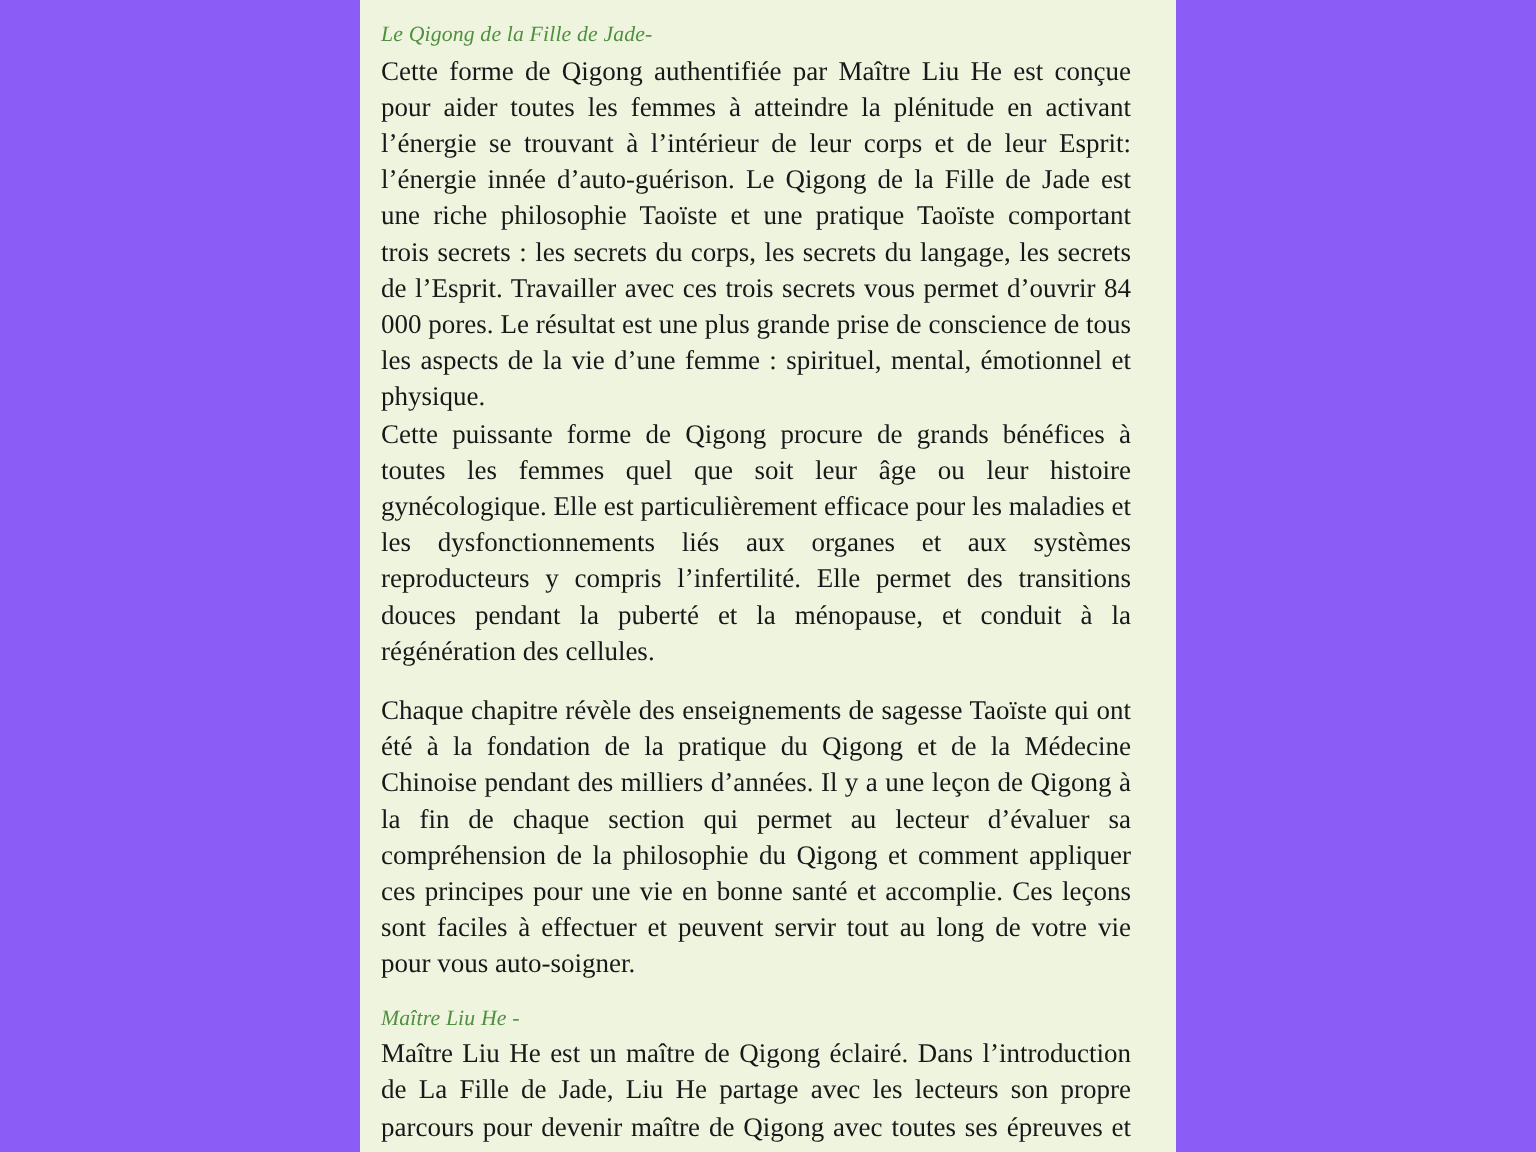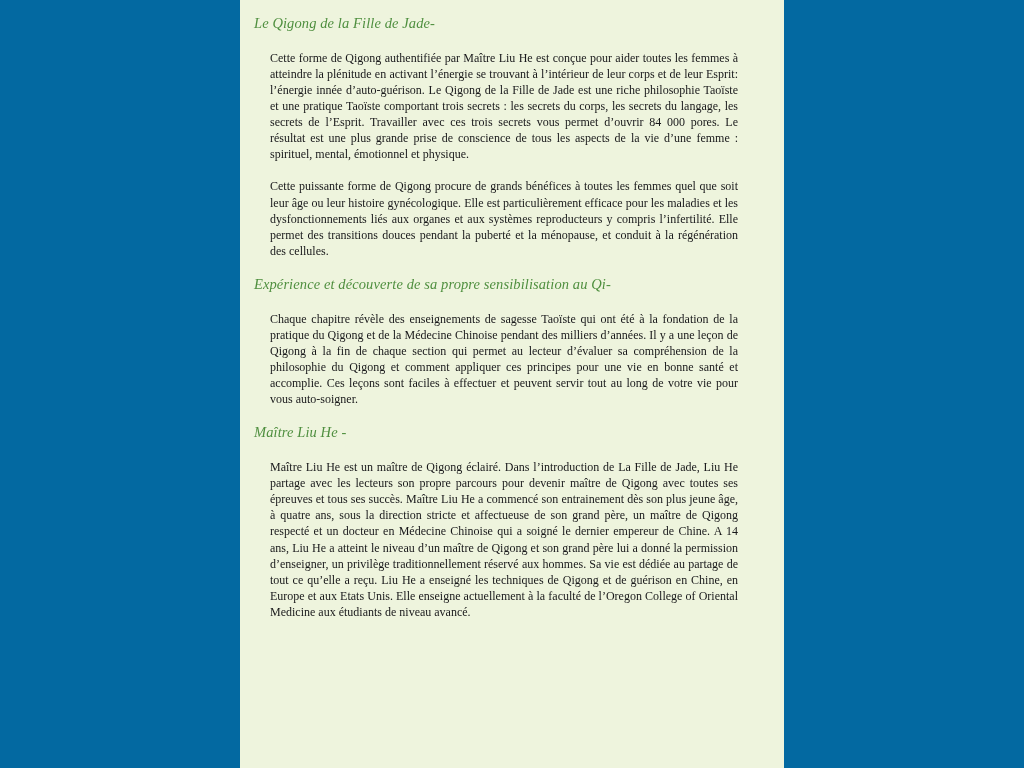--- a/index.html
+++ b/index.html
@@ -7,21 +7,21 @@
     padding: 0;
     width: 1024px;
     height: 768px;
     background: #ffffff;
     overflow: hidden;
   }
   #page {
     position: relative;
     width: 1024px;
     height: 768px;
-    background: #0369a1;
+    background: #8b5cf6;
   }
   #sheet {
     position: absolute;
     left: 240px;
     top: 0;
     width: 544px;
     height: 768px;
     background: #eef4dd;
     box-sizing: border-box;
     padding: 14px 30px 10px 14px;
@@ -37,46 +37,45 @@
   .heading {
     font-style: italic;
     font-weight: normal;
     color: #4f8f3f;
     font-size: 14.5px;
     line-height: 1.35;
     margin: 0 0 1px 0;
     letter-spacing: 0.1px;
   }
   .body-text {
-    font-size: 12px;
+    font-size: 18px;
     line-height: 1.345;
     text-align: justify;
     text-justify: inter-word;
-    margin: 16px;
+    margin: 0;
     color: #18181a;
     hyphens: none;
   }
   .body-text + .body-text {
     margin-top: 0px;
   }
 </style>
 </head>
 <body>
 
 <div id="page">
   <div id="sheet">
 
     <div class="section">
       <h2 class="heading">Le Qigong de la Fille de Jade-</h2>
       <p class="body-text">Cette forme de Qigong authentifiée par Maître Liu He est conçue pour aider toutes les femmes à atteindre la plénitude en activant l’énergie se trouvant à l’intérieur de leur corps et de leur Esprit: l’énergie innée d’auto-guérison. Le Qigong de la Fille de Jade est une riche philosophie Taoïste et une pratique Taoïste comportant trois secrets : les secrets du corps, les secrets du langage, les secrets de l’Esprit. Travailler avec ces trois secrets vous permet d’ouvrir 84 000 pores. Le résultat est une plus grande prise de conscience de tous les aspects de la vie d’une femme : spirituel, mental, émotionnel et physique.</p>
       <p class="body-text">Cette puissante forme de Qigong procure de grands bénéfices à toutes les femmes quel que soit leur âge ou leur histoire gynécologique. Elle est particulièrement efficace pour les maladies et les dysfonctionnements liés aux organes et aux systèmes reproducteurs y compris l’infertilité. Elle permet des transitions douces pendant la puberté et la ménopause, et conduit à la régénération des cellules.</p>
     </div>
 
     <div class="section">
-      <h2 class="heading">Expérience et découverte de sa propre sensibilisation au Qi-</h2>
       <p class="body-text">Chaque chapitre révèle des enseignements de sagesse Taoïste qui ont été à la fondation de la pratique du Qigong et de la Médecine Chinoise pendant des milliers d’années. Il y a une leçon de Qigong à la fin de chaque section qui permet au lecteur d’évaluer sa compréhension de la philosophie du Qigong et comment appliquer ces principes pour une vie en bonne santé et accomplie. Ces leçons sont faciles à effectuer et peuvent servir tout au long de votre vie pour vous auto-soigner.</p>
     </div>
 
     <div class="section last">
       <h2 class="heading">Maître Liu He -</h2>
       <p class="body-text">Maître Liu He est un maître de Qigong éclairé. Dans l’introduction de La Fille de Jade, Liu He partage avec les lecteurs son propre parcours pour devenir maître de Qigong avec toutes ses épreuves et tous ses succès. Maître Liu He a commencé son entrainement dès son plus jeune âge, à quatre ans, sous la direction stricte et affectueuse de son grand père, un maître de Qigong respecté et un docteur en Médecine Chinoise qui a soigné le dernier empereur de Chine. A 14 ans, Liu He a atteint le niveau d’un maître de Qigong et son grand père lui a donné la permission d’enseigner, un privilège traditionnellement réservé aux hommes. Sa vie est dédiée au partage de tout ce qu’elle a reçu. Liu He a enseigné les techniques de Qigong et de guérison en Chine, en Europe et aux Etats Unis. Elle enseigne actuellement à la faculté de l’Oregon College of Oriental Medicine aux étudiants de niveau avancé.</p>
     </div>
 
   </div>
 </div>

